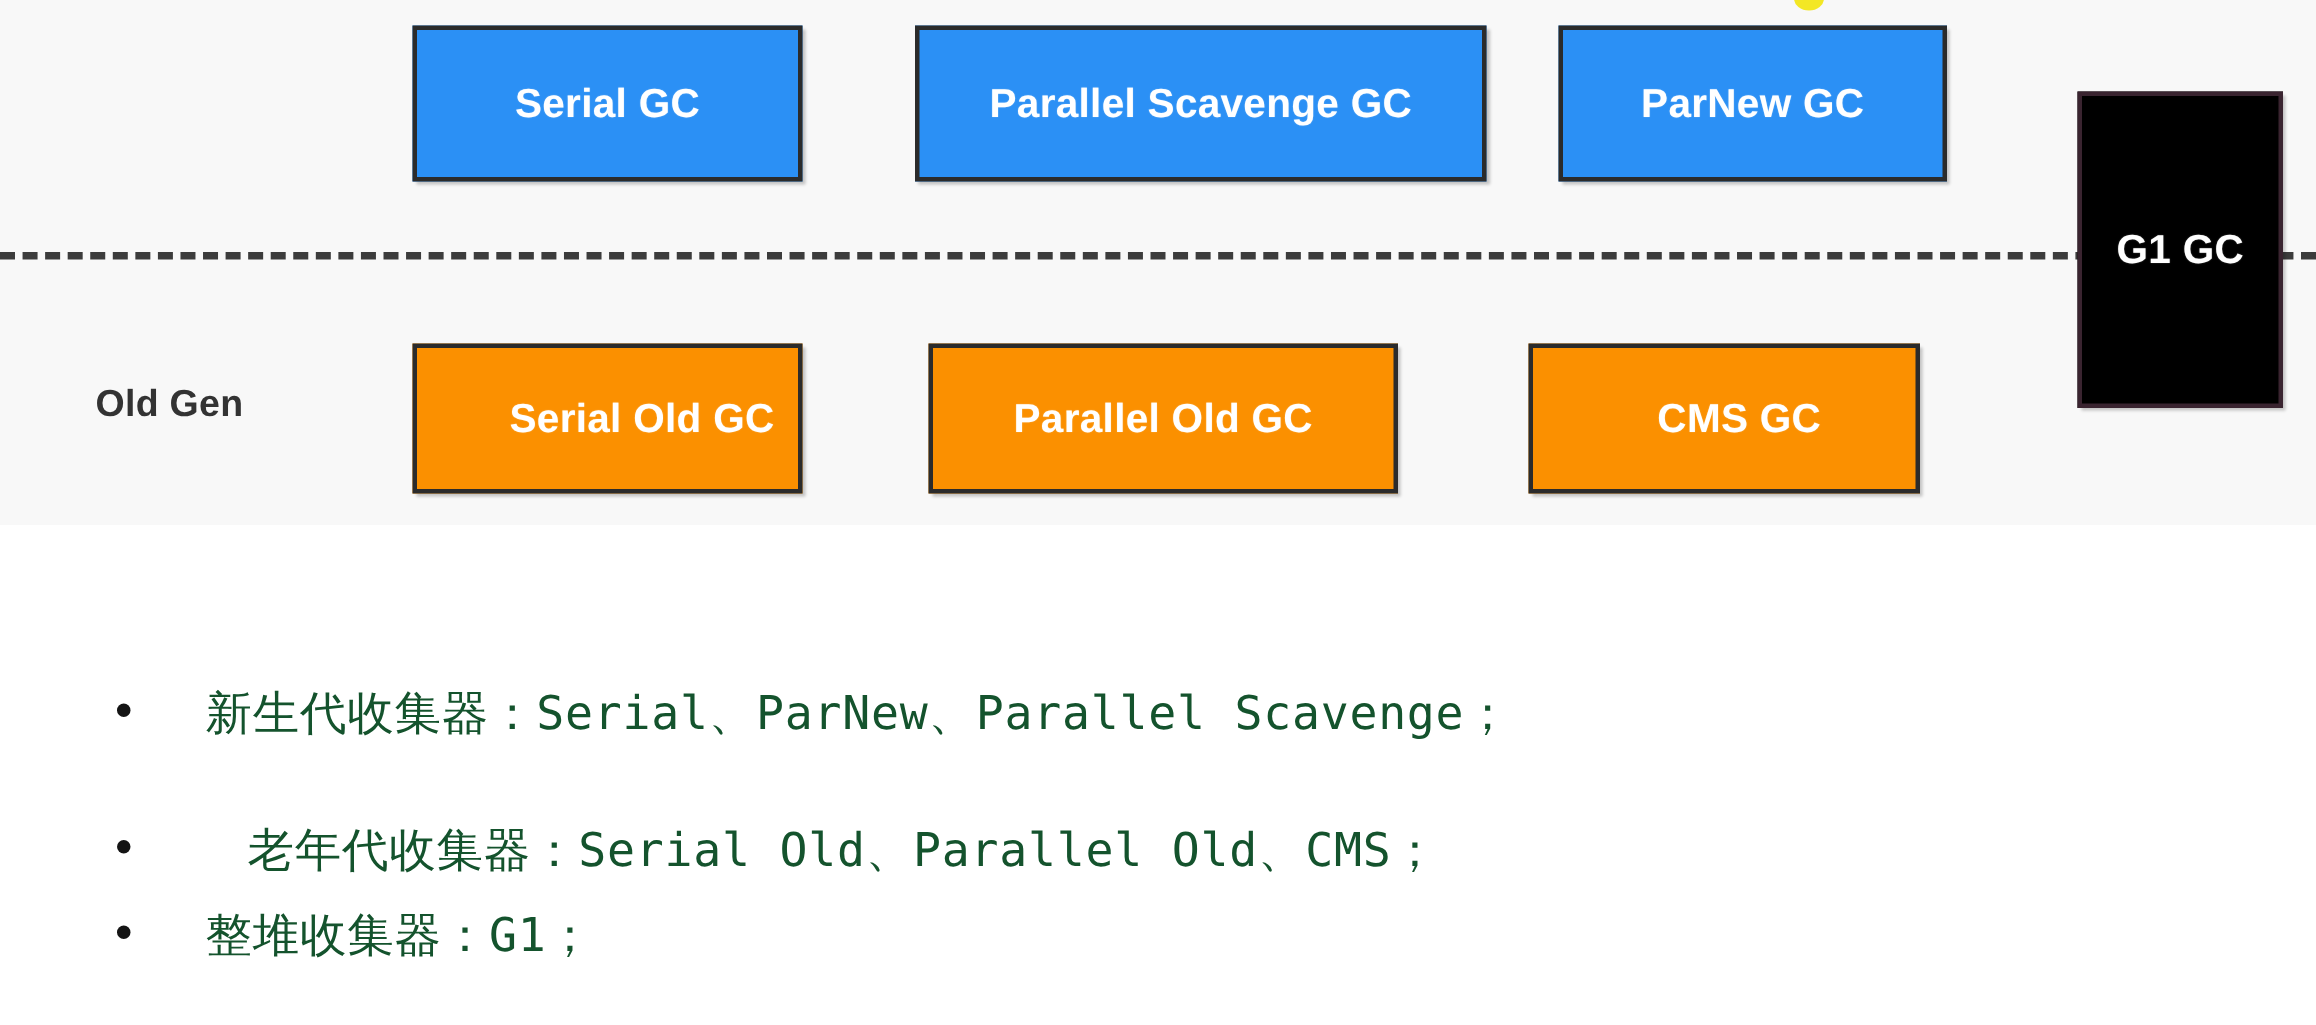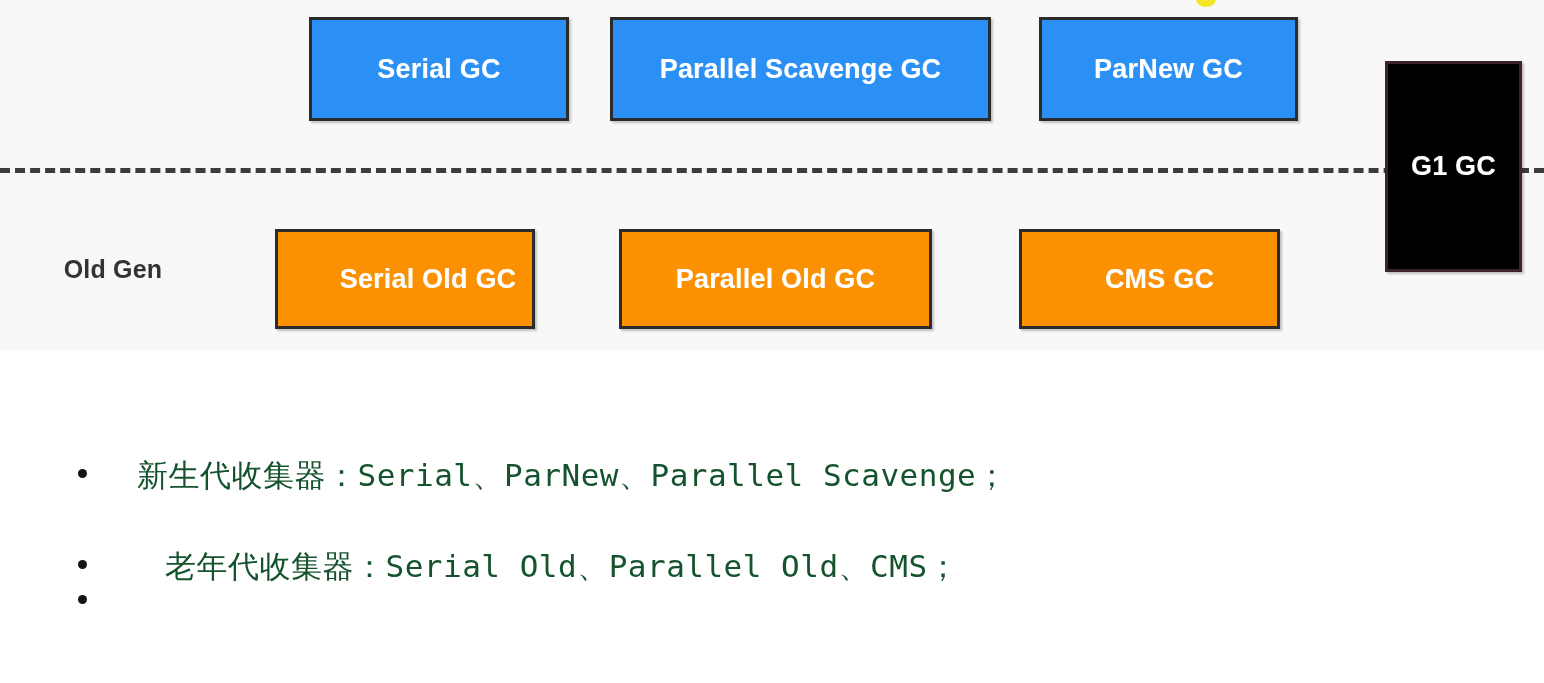--- a/index.html
+++ b/index.html
@@ -68,21 +68,21 @@
   .gc-old   { background: #fb9000; }
   .gc-whole {
     background: #000000;
     border-color: #3a2430;
     line-height: 1.08;
     text-align: center;
     white-space: normal;
     z-index: 5;
   }
 
-  #box-serial          { left: 275px;  top: 17px;  width: 260px; height: 104px; margin-left: 34px; }
+  #box-serial          { left: 275px;  top: 17px;  width: 260px; height: 104px; }
   #box-parallel-scav   { left: 610px;  top: 17px;  width: 381px; height: 104px; }
   #box-parnew          { left: 1039px; top: 17px;  width: 259px; height: 104px; }
   #box-serial-old      { left: 275px;  top: 229px; width: 260px; height: 100px; padding-left: 46px; }
   #box-parallel-old    { left: 619px;  top: 229px; width: 313px; height: 100px; }
   #box-cms             { left: 1019px; top: 229px; width: 261px; height: 100px; padding-left: 20px; }
   #box-g1              { left: 1385px; top: 61px;  width: 137px; height: 211px; }
 
   
   #yellow-dot {
     position: absolute;
@@ -169,15 +169,16 @@
     <span class="bullet-text">新生代收集器：Serial、ParNew、Parallel Scavenge；</span>
   </div>
 
   <div class="bullet-row" id="bullet-row-1">
     <span class="bullet-dot"></span>
     <span class="bullet-text">老年代收集器：Serial Old、Parallel Old、CMS；</span>
   </div>
 
   <div class="bullet-row" id="bullet-row-2">
     <span class="bullet-dot"></span>
+    <span class="bullet-text">整堆收集器：G1；</span>
   </div>
 
 </div>
 
 </body></html>

